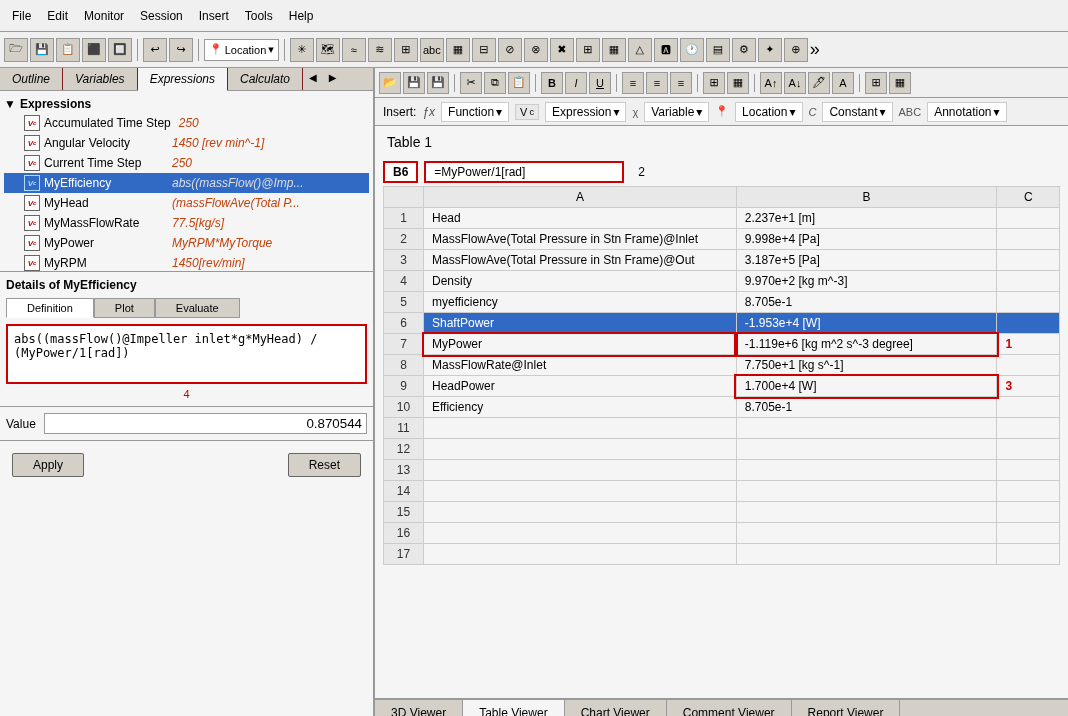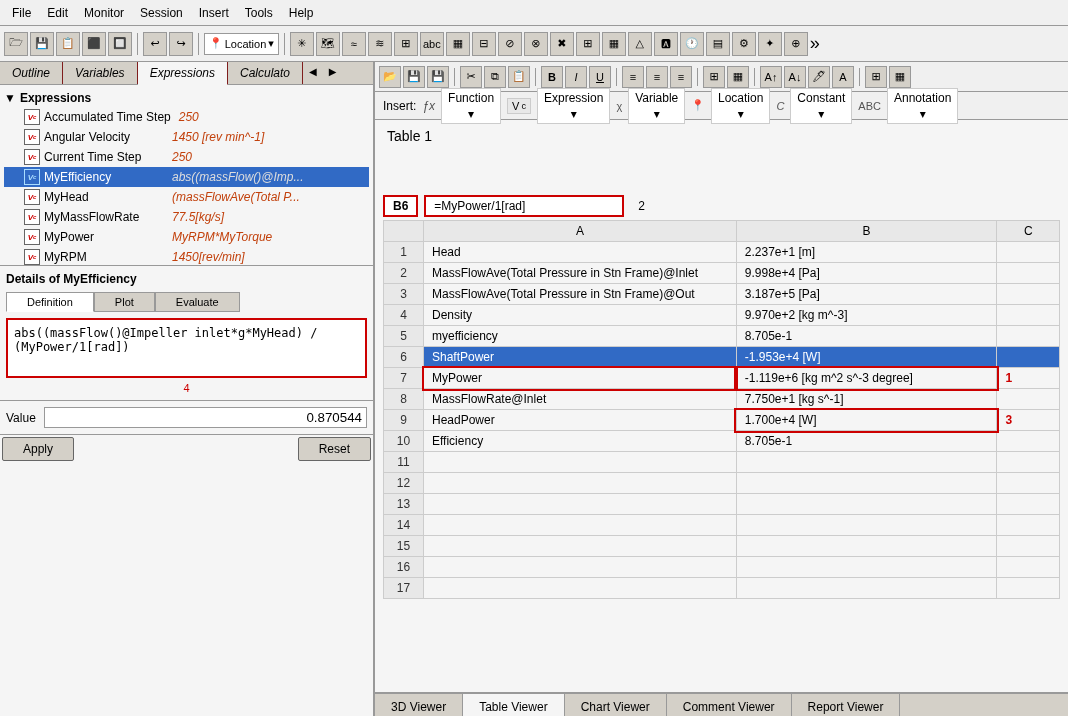--- a/index.html
+++ b/index.html
@@ -1,19 +1,19 @@
 <!DOCTYPE html>
 <html><head>
   <meta charset="utf-8">
   <style>
     * { box-sizing: border-box; margin: 0; padding: 0; }
     body { font-family: Arial, sans-serif; font-size: 12px; background: #d4d0c8; overflow: hidden; width: 1068px; height: 716px; }
 
     
-    .menu-bar { background: #f0f0f0; border-bottom: 1px solid #999; display: flex; align-items: center; height: 26px; padding: 0 4px; }
+    .menu-bar { background: #f0f0f0; border-bottom: 1px solid #999; display: flex; align-items: center; height: 32px; padding: 0 4px; }
     .menu-bar span { padding: 2px 8px; cursor: pointer; font-size: 12px; }
 
     
     .toolbar { background: #f0f0f0; border-bottom: 1px solid #999; height: 36px; display: flex; align-items: center; padding: 2px 4px; gap: 2px; }
     .toolbar-btn { width: 24px; height: 24px; background: #d4d0c8; border: 1px solid #999; cursor: pointer; display: flex; align-items: center; justify-content: center; font-size: 11px; }
     .toolbar-sep { width: 1px; height: 22px; background: #999; margin: 0 3px; }
     .toolbar-dropdown { background: #fff; border: 1px solid #999; height: 22px; padding: 0 4px; font-size: 11px; cursor: pointer; display: flex; align-items: center; gap: 2px; }
 
     
     .main-layout { display: flex; height: calc(716px - 22px - 36px); }
@@ -45,41 +45,41 @@
     .details-tab { padding: 3px 20px; border: 1px solid #999; background: #d4d0c8; cursor: pointer; font-size: 11px; }
     .details-tab.active { background: #fff; border-bottom-color: #fff; }
     .formula-box { border: 2px solid #c00; background: #fff; padding: 6px; font-size: 12px; min-height: 60px; font-family: monospace; }
     .annotation { color: #c00; font-size: 11px; text-align: center; margin-top: 4px; }
 
     
     .value-row { display: flex; align-items: center; padding: 6px; gap: 8px; border-top: 1px solid #999; }
     .value-input { flex: 1; border: 1px solid #999; padding: 2px 4px; text-align: right; background: #fff; }
 
     
-    .bottom-buttons { display: flex; gap: 8px; padding: 2px; border-top: 1px solid #999; }
+    .bottom-buttons { display: flex; gap: 8px; padding: 12px; border-top: 1px solid #999; }
     .btn-apply { background: #d4d0c8; border: 1px solid #666; padding: 4px 20px; cursor: pointer; font-size: 12px; border-radius: 2px; }
     .btn-reset { background: #d4d0c8; border: 1px solid #666; padding: 4px 20px; cursor: pointer; font-size: 12px; border-radius: 2px; margin-left: auto; }
 
     
     .right-panel { flex: 1; background: #f5f5f5; display: flex; flex-direction: column; }
 
     
     .format-toolbar { background: #f0f0f0; border-bottom: 1px solid #999; height: 30px; display: flex; align-items: center; padding: 0 4px; gap: 2px; }
     .fmt-btn { width: 22px; height: 22px; background: #d4d0c8; border: 1px solid #999; cursor: pointer; display: flex; align-items: center; justify-content: center; font-size: 11px; }
     .fmt-sep { width: 1px; height: 18px; background: #999; margin: 0 3px; }
 
     
     .insert-bar { background: #f0f0f0; border-bottom: 1px solid #999; height: 28px; display: flex; align-items: center; padding: 0 8px; gap: 6px; font-size: 12px; }
-    .insert-dropdown { display: flex; align-items: center; gap: 2px; cursor: pointer; padding: 2px 6px; border: 1px solid #ccc; background: #fff; flex-direction: column; }
+    .insert-dropdown { display: flex; align-items: center; gap: 2px; cursor: pointer; padding: 2px 6px; border: 1px solid #ccc; background: #fff; }
 
     
     .table-title { padding: 8px 12px; font-weight: normal; font-size: 14px; }
 
     
-    .cell-ref-bar { display: flex; align-items: center; padding: 3px 8px; gap: 6px; margin-top: 40px; }
+    .cell-ref-bar { display: flex; align-items: center; padding: 3px 8px; gap: 6px; }
     .cell-ref { border: 2px solid #c00; padding: 2px 8px; font-weight: bold; background: #fff; min-width: 30px; text-align: center; }
     .cell-formula { border: 2px solid #c00; padding: 2px 8px; background: #fff; flex: 1; max-width: 200px; }
 
     
     .table-container { flex: 1; overflow: auto; padding: 0 8px; }
     table { border-collapse: collapse; width: 100%; }
     table th, table td { border: 1px solid #ccc; padding: 3px 8px; font-size: 12px; min-width: 40px; }
     table th { background: #e8e8e8; text-align: center; font-weight: normal; position: sticky; top: 0; }
     table td.row-num { background: #e8e8e8; text-align: center; color: #333; width: 30px; }
     table td.col-a { min-width: 300px; }

